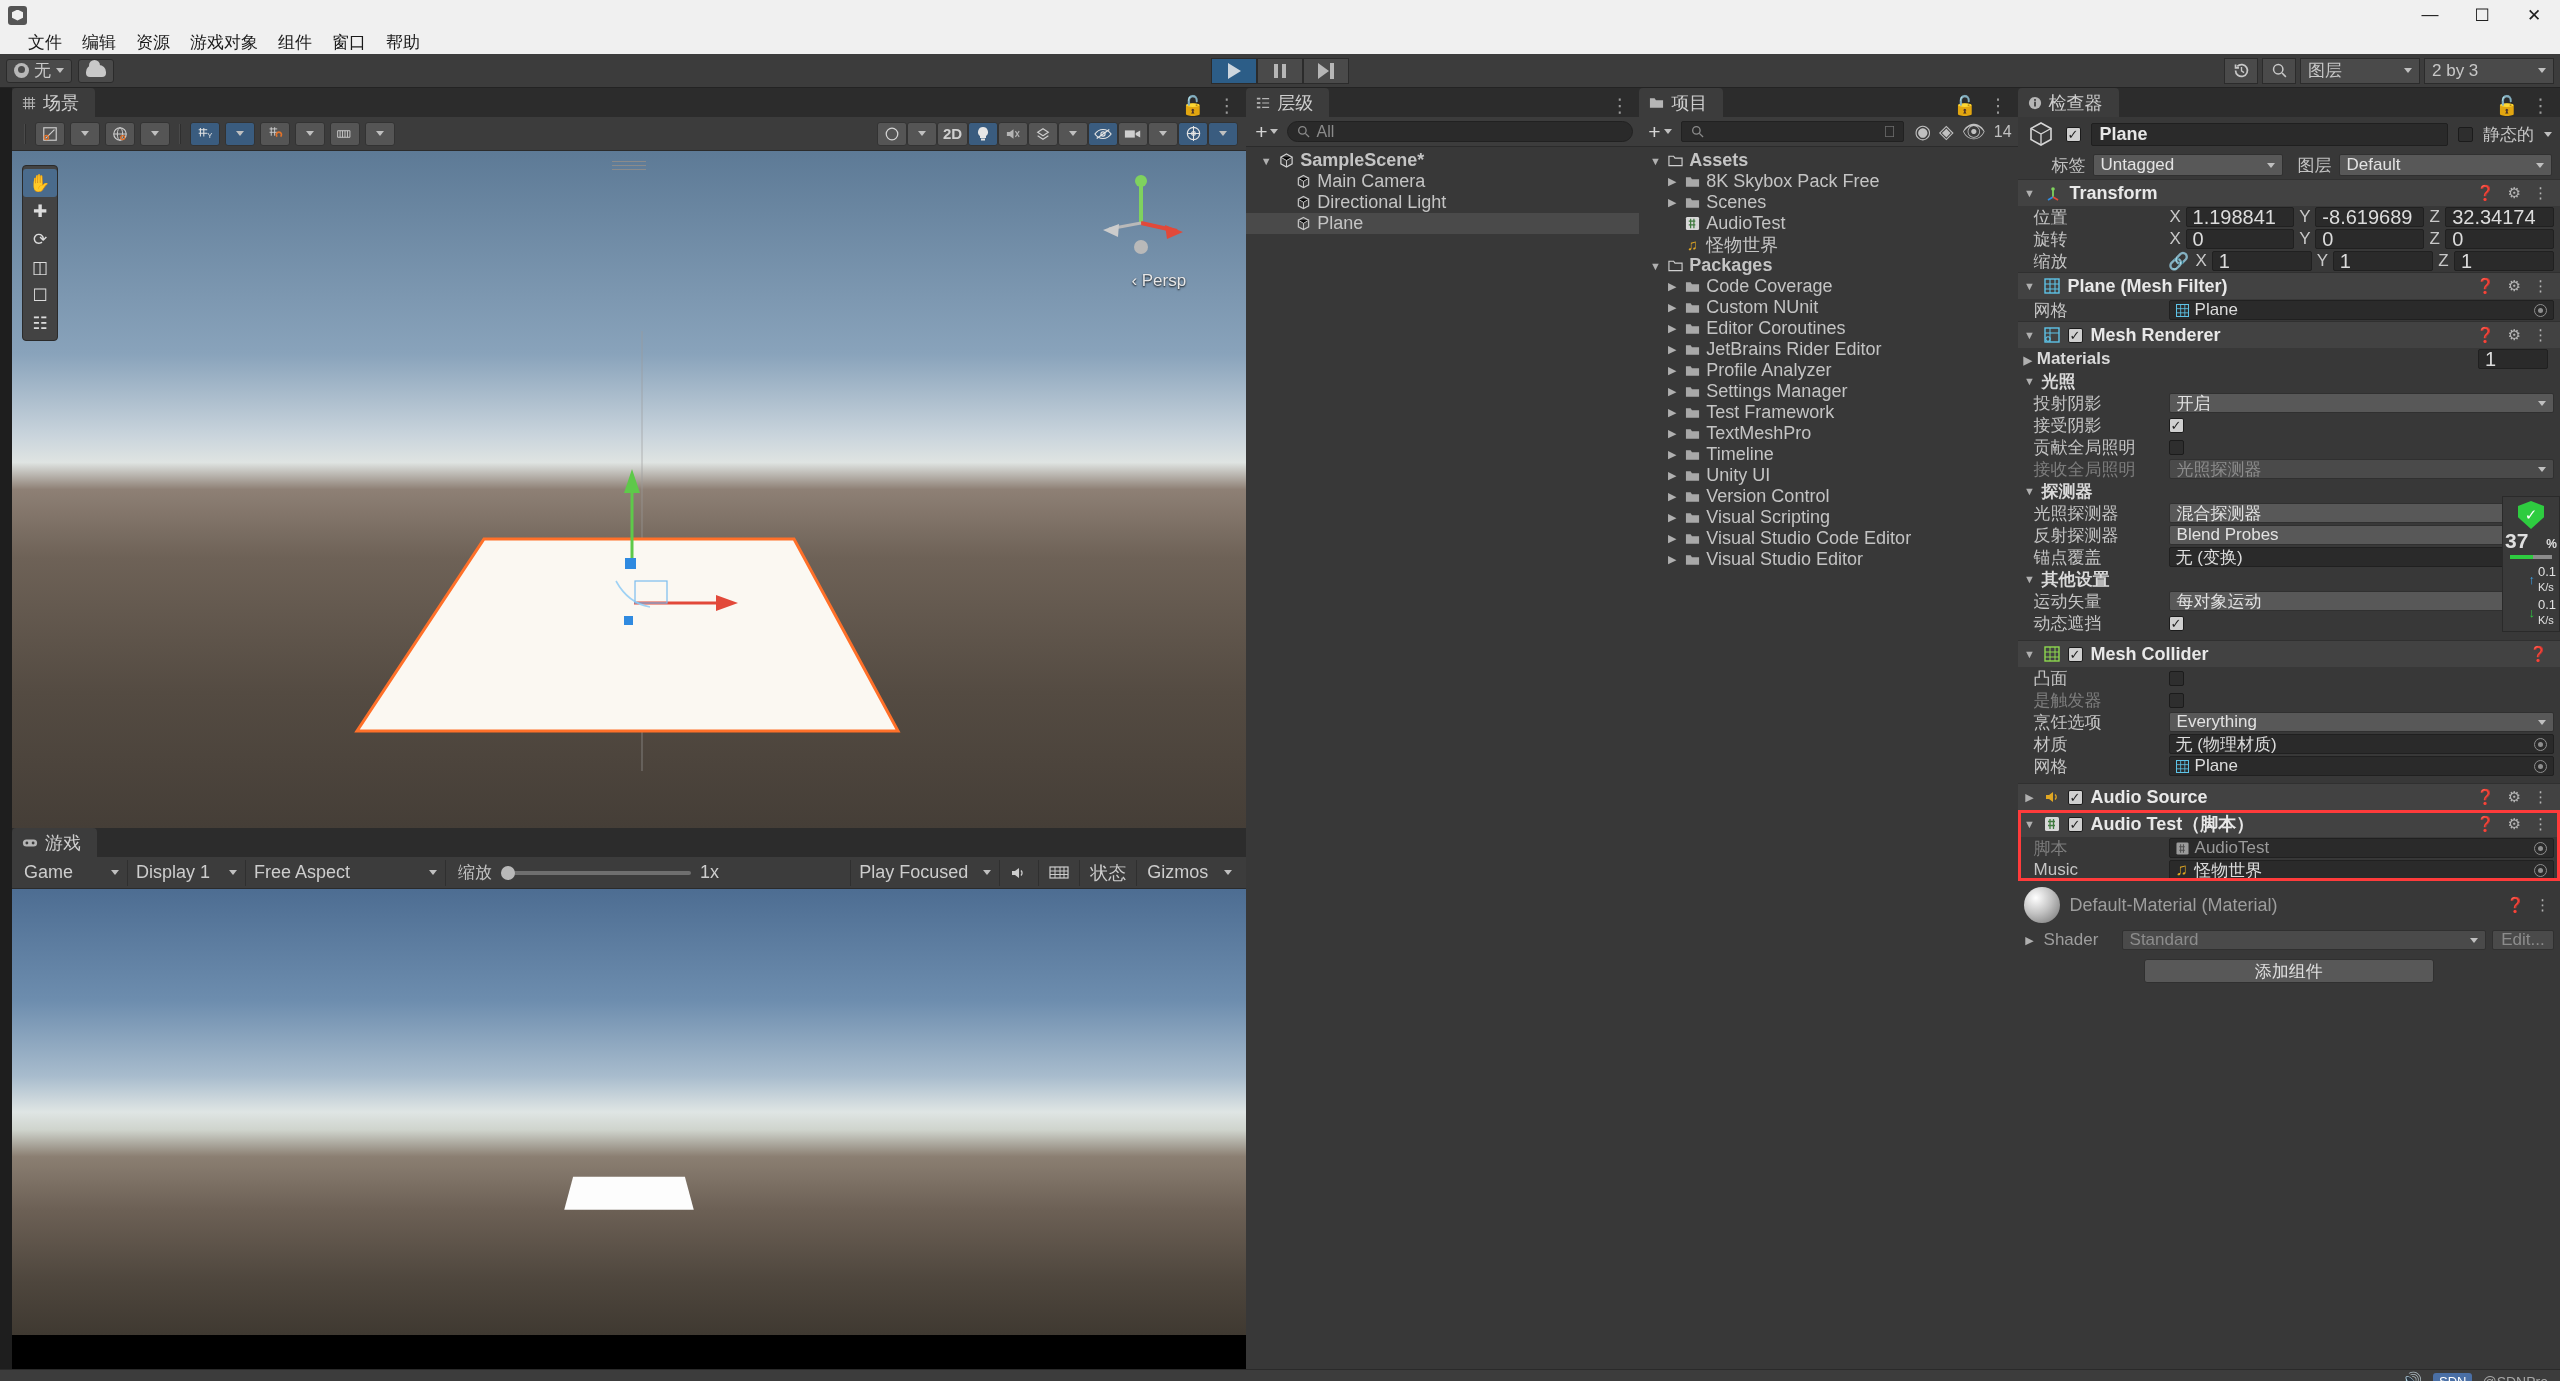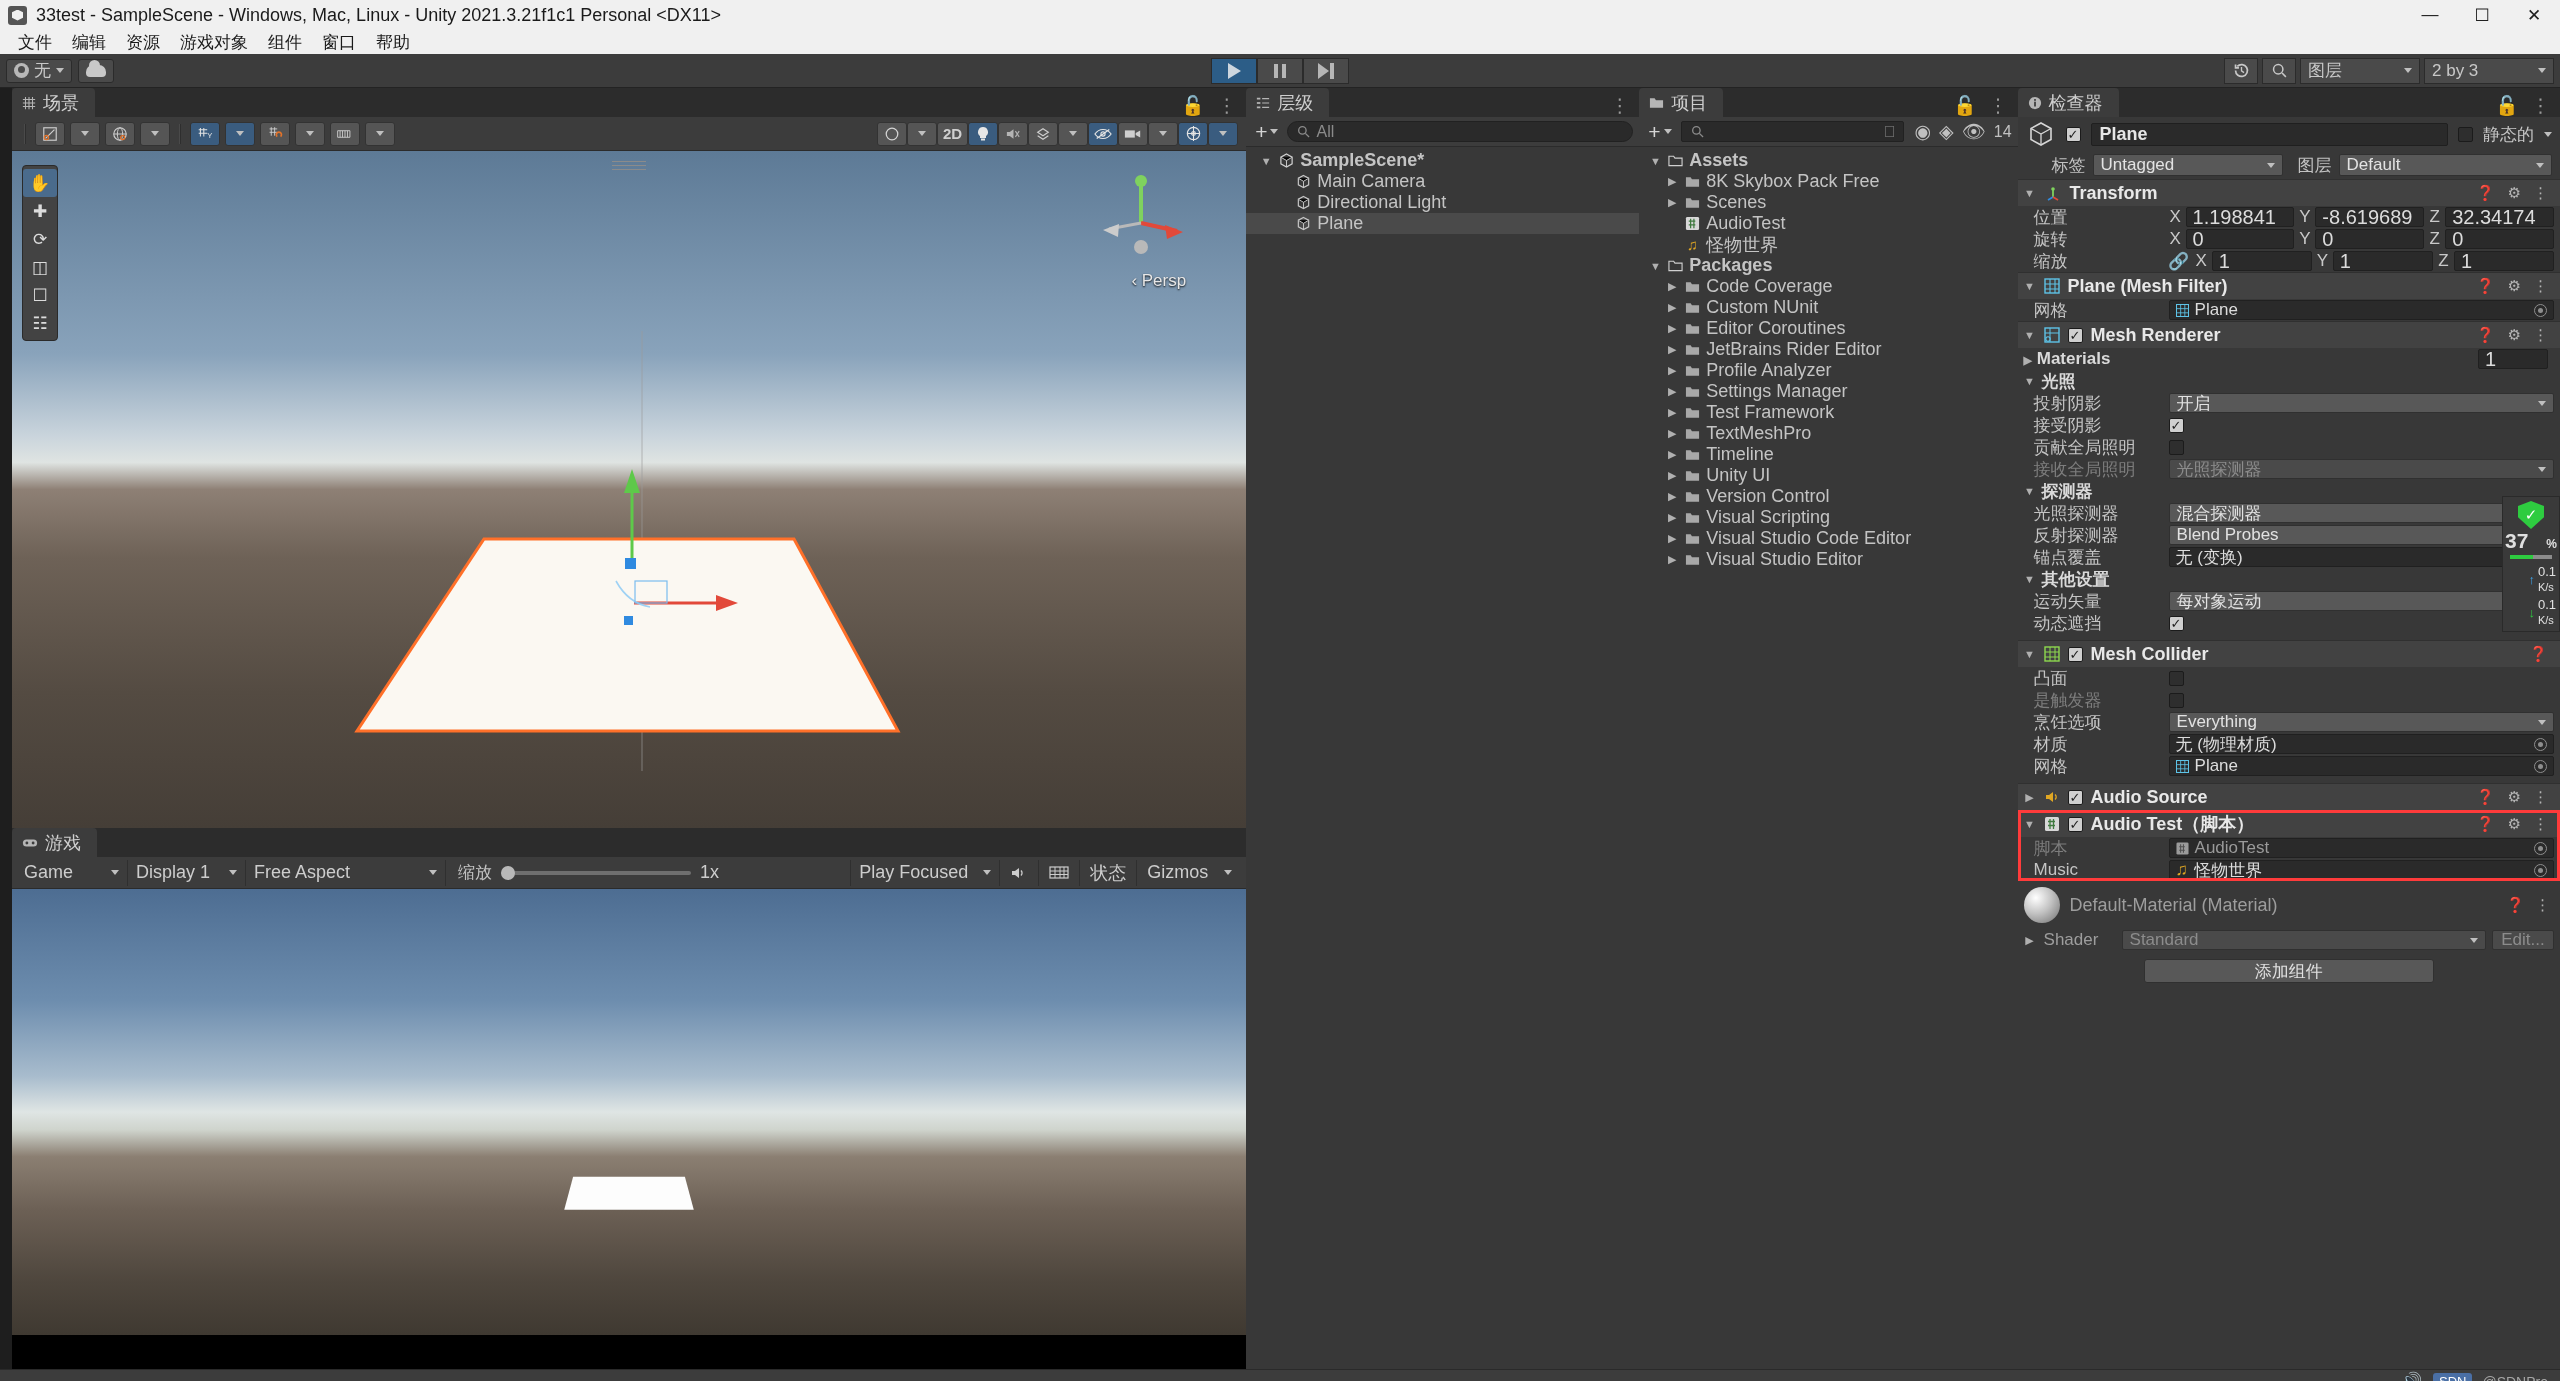--- a/index.html
+++ b/index.html
@@ -8,21 +8,21 @@
 
   
   #titlebar { height:30px; background:#f0f0f0; color:#1a1a1a; display:flex; align-items:center; padding-left:8px; font-size:18px; }
   #titlebar .unity-logo { width:19px; height:19px; border-radius:3px; background:#555; margin-right:9px; position:relative; flex:0 0 auto;}
   #titlebar .unity-logo::after{ content:""; position:absolute; inset:4px; background:#f0f0f0; clip-path:polygon(50% 0,100% 25%,100% 75%,50% 100%,0 75%,0 25%); }
   #titlebar .title-text { white-space:nowrap; }
   #winbtns { margin-left:auto; display:flex; height:30px; }
   #winbtns div { width:52px; height:30px; display:flex; align-items:center; justify-content:center; color:#202020; font-size:17px;}
 
   
-  #menubar { height:24px; background:#f0f0f0; color:#1a1a1a; display:flex; align-items:center; padding-left:8px; font-size:17px; }
+  #menubar { height:24px; background:#f0f0f0; color:#1a1a1a; display:flex; align-items:center; padding-left:18px; font-size:17px; }
   #menubar .mi { padding:2px 10px; white-space:nowrap; }
 
   
   #toolbar { height:34px; background:#3c3c3c; border-bottom:1px solid #232323; display:flex; align-items:center; padding:0 6px; position:relative;}
   .tb-btn { height:24px; display:flex; align-items:center; gap:5px; background:#4a4a4a; border:1px solid #2b2b2b; border-radius:3px; padding:0 7px; color:#c8c8c8; font-size:17px; }
   .tb-btn.flat { background:#4a4a4a; }
   .acct-ico { width:15px;height:15px;border-radius:50%;background:#b8b8b8; position:relative;}
   .acct-ico::after{content:"";position:absolute;left:4px;top:3px;width:7px;height:7px;border-radius:50%;background:#4a4a4a;}
   .caret { width:0;height:0;border-left:4px solid transparent;border-right:4px solid transparent;border-top:5px solid #c0c0c0; }
   .cloud { width:20px;height:12px;background:#c8c8c8;border-radius:7px 7px 4px 4px; position:relative;}
@@ -128,21 +128,20 @@
 
   
   #statusbar{height:24px;background:#3c3c3c;border-top:1px solid #2a2a2a;display:flex;align-items:center;justify-content:flex-end;gap:10px;padding-right:12px;font-size:14px;color:#a5a5a5;}
   .sdn{padding:1px 6px;background:#4a6fa5;border-radius:3px;color:#fff;font-size:13px;}
 </style>
 </head>
 <body>
 
 <div id="titlebar">
   <div class="unity-logo"></div>
-  <div class="title-text">33test - SampleScene - Windows, Mac, Linux - Unity 2021.3.21f1c1 Personal &lt;DX11&gt;</div>
   <div id="winbtns">
     <div>—</div>
     <div>☐</div>
     <div>✕</div>
   </div>
 </div>
 
 <div id="menubar">
   <div class="mi">文件</div>
   <div class="mi">编辑</div>

